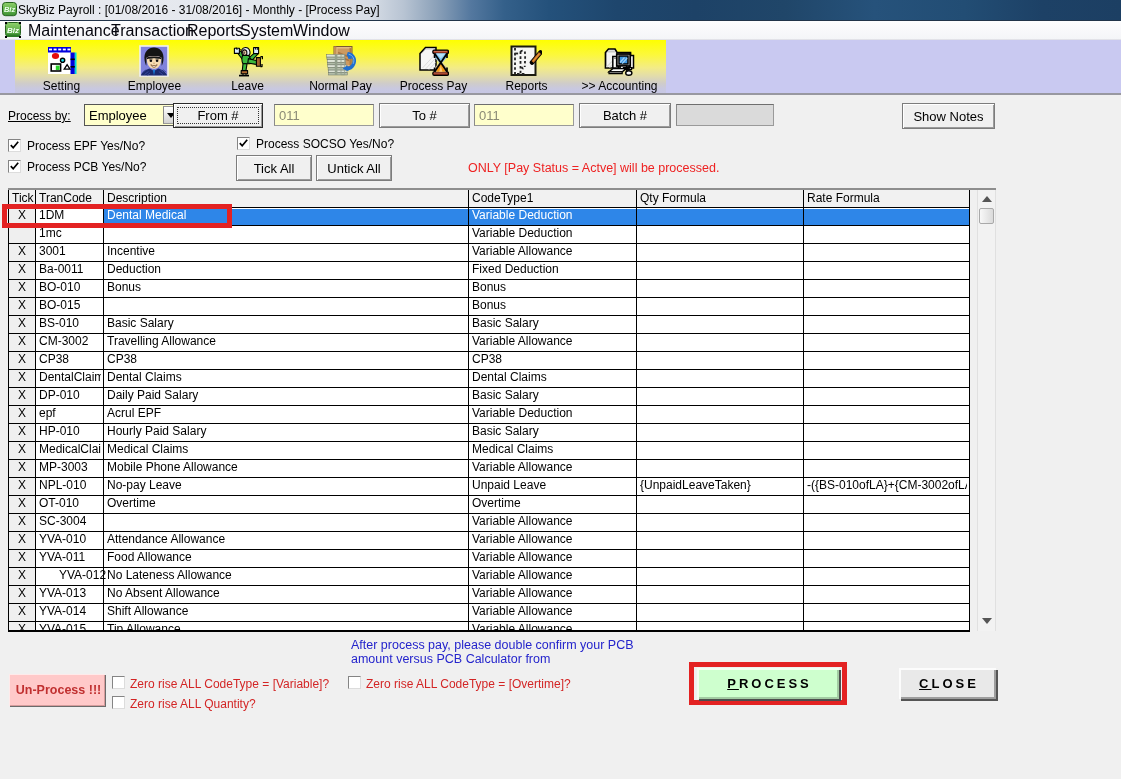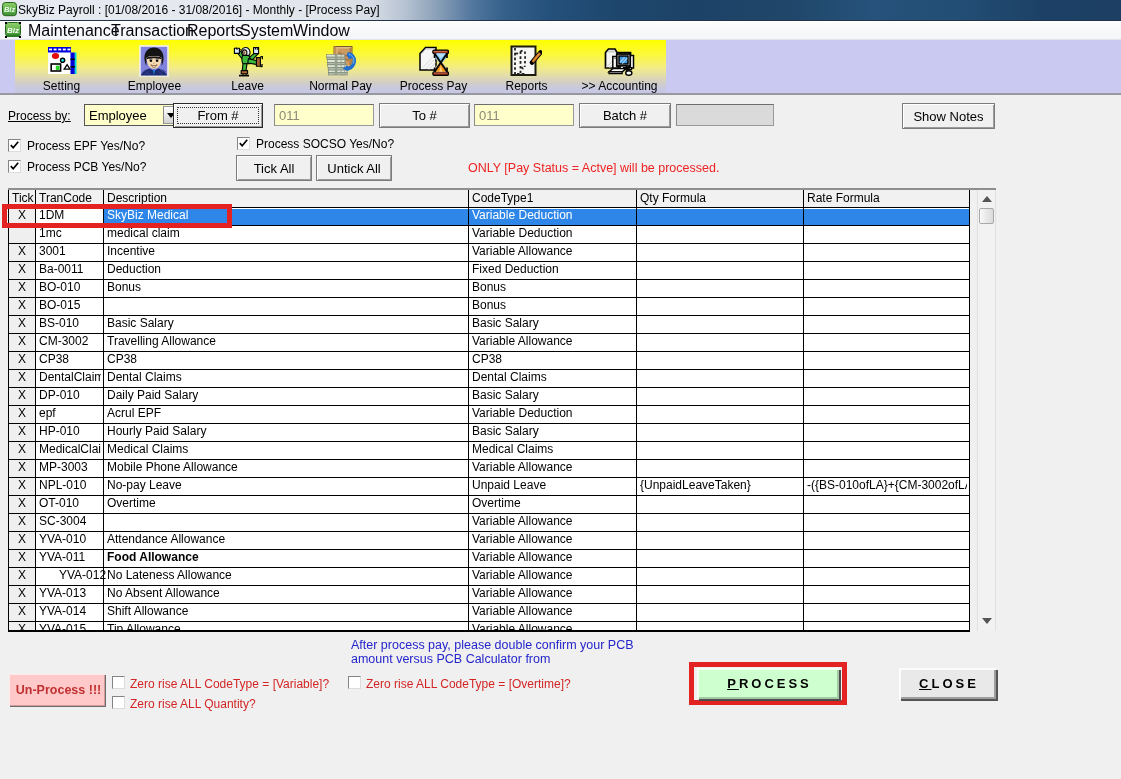--- a/index.html
+++ b/index.html
@@ -254,25 +254,24 @@
 <div class="vline" style="left:795px;top:2px;height:441px;"></div>
 <div class="hdr" style="left:4px;top:2px;">Tick</div>
 <div class="hdr" style="left:31px;top:2px;">TranCode</div>
 <div class="hdr" style="left:99px;top:2px;">Description</div>
 <div class="hdr" style="left:464px;top:2px;">CodeType1</div>
 <div class="hdr" style="left:632px;top:2px;">Qty Formula</div>
 <div class="hdr" style="left:799px;top:2px;">Rate Formula</div>
 <div class="rowline" style="left:1px;top:37px;width:960px;"></div>
 <div class="cell" style="left:1px;top:20px;width:26px;text-align:center;">X</div>
 <div class="cell" style="left:31px;top:20px;width:62px;">1DM</div>
-<div class="cell" style="left:99px;top:20px;width:359px;color:#fff;">SkyBiz Medical</div>
+<div class="cell" style="left:99px;top:20px;width:359px;color:#fff;">Dental Medical</div>
 <div class="cell" style="left:464px;top:20px;width:162px;color:#fff;">Variable Deduction</div>
 <div class="rowline" style="left:1px;top:55px;width:960px;"></div>
 <div class="cell" style="left:31px;top:38px;width:62px;">1mc</div>
-<div class="cell" style="left:99px;top:38px;width:359px;color:#000;">medical claim</div>
 <div class="cell" style="left:464px;top:38px;width:162px;color:#000;">Variable Deduction</div>
 <div class="rowline" style="left:1px;top:73px;width:960px;"></div>
 <div class="cell" style="left:1px;top:56px;width:26px;text-align:center;">X</div>
 <div class="cell" style="left:31px;top:56px;width:62px;">3001</div>
 <div class="cell" style="left:99px;top:56px;width:359px;color:#000;">Incentive</div>
 <div class="cell" style="left:464px;top:56px;width:162px;color:#000;">Variable Allowance</div>
 <div class="rowline" style="left:1px;top:91px;width:960px;"></div>
 <div class="cell" style="left:1px;top:74px;width:26px;text-align:center;">X</div>
 <div class="cell" style="left:31px;top:74px;width:62px;">Ba-0011</div>
 <div class="cell" style="left:99px;top:74px;width:359px;color:#000;">Deduction</div>
@@ -348,21 +347,21 @@
 <div class="cell" style="left:31px;top:326px;width:62px;">SC-3004</div>
 <div class="cell" style="left:464px;top:326px;width:162px;color:#000;">Variable Allowance</div>
 <div class="rowline" style="left:1px;top:361px;width:960px;"></div>
 <div class="cell" style="left:1px;top:344px;width:26px;text-align:center;">X</div>
 <div class="cell" style="left:31px;top:344px;width:62px;">YVA-010</div>
 <div class="cell" style="left:99px;top:344px;width:359px;color:#000;">Attendance Allowance</div>
 <div class="cell" style="left:464px;top:344px;width:162px;color:#000;">Variable Allowance</div>
 <div class="rowline" style="left:1px;top:379px;width:960px;"></div>
 <div class="cell" style="left:1px;top:362px;width:26px;text-align:center;">X</div>
 <div class="cell" style="left:31px;top:362px;width:62px;">YVA-011</div>
-<div class="cell" style="left:99px;top:362px;width:359px;color:#000;font-weight:bold;">Food Allowance</div>
+<div class="cell" style="left:99px;top:362px;width:359px;color:#000;">Food Allowance</div>
 <div class="cell" style="left:464px;top:362px;width:162px;color:#000;">Variable Allowance</div>
 <div class="rowline" style="left:1px;top:397px;width:960px;"></div>
 <div class="cell" style="left:1px;top:380px;width:26px;text-align:center;">X</div>
 <div class="cell" style="left:31px;top:380px;width:62px;margin-left:20px;">YVA-012</div>
 <div class="cell" style="left:99px;top:380px;width:359px;color:#000;">No Lateness Allowance</div>
 <div class="cell" style="left:464px;top:380px;width:162px;color:#000;">Variable Allowance</div>
 <div class="rowline" style="left:1px;top:415px;width:960px;"></div>
 <div class="cell" style="left:1px;top:398px;width:26px;text-align:center;">X</div>
 <div class="cell" style="left:31px;top:398px;width:62px;">YVA-013</div>
 <div class="cell" style="left:99px;top:398px;width:359px;color:#000;">No Absent Allowance</div>

